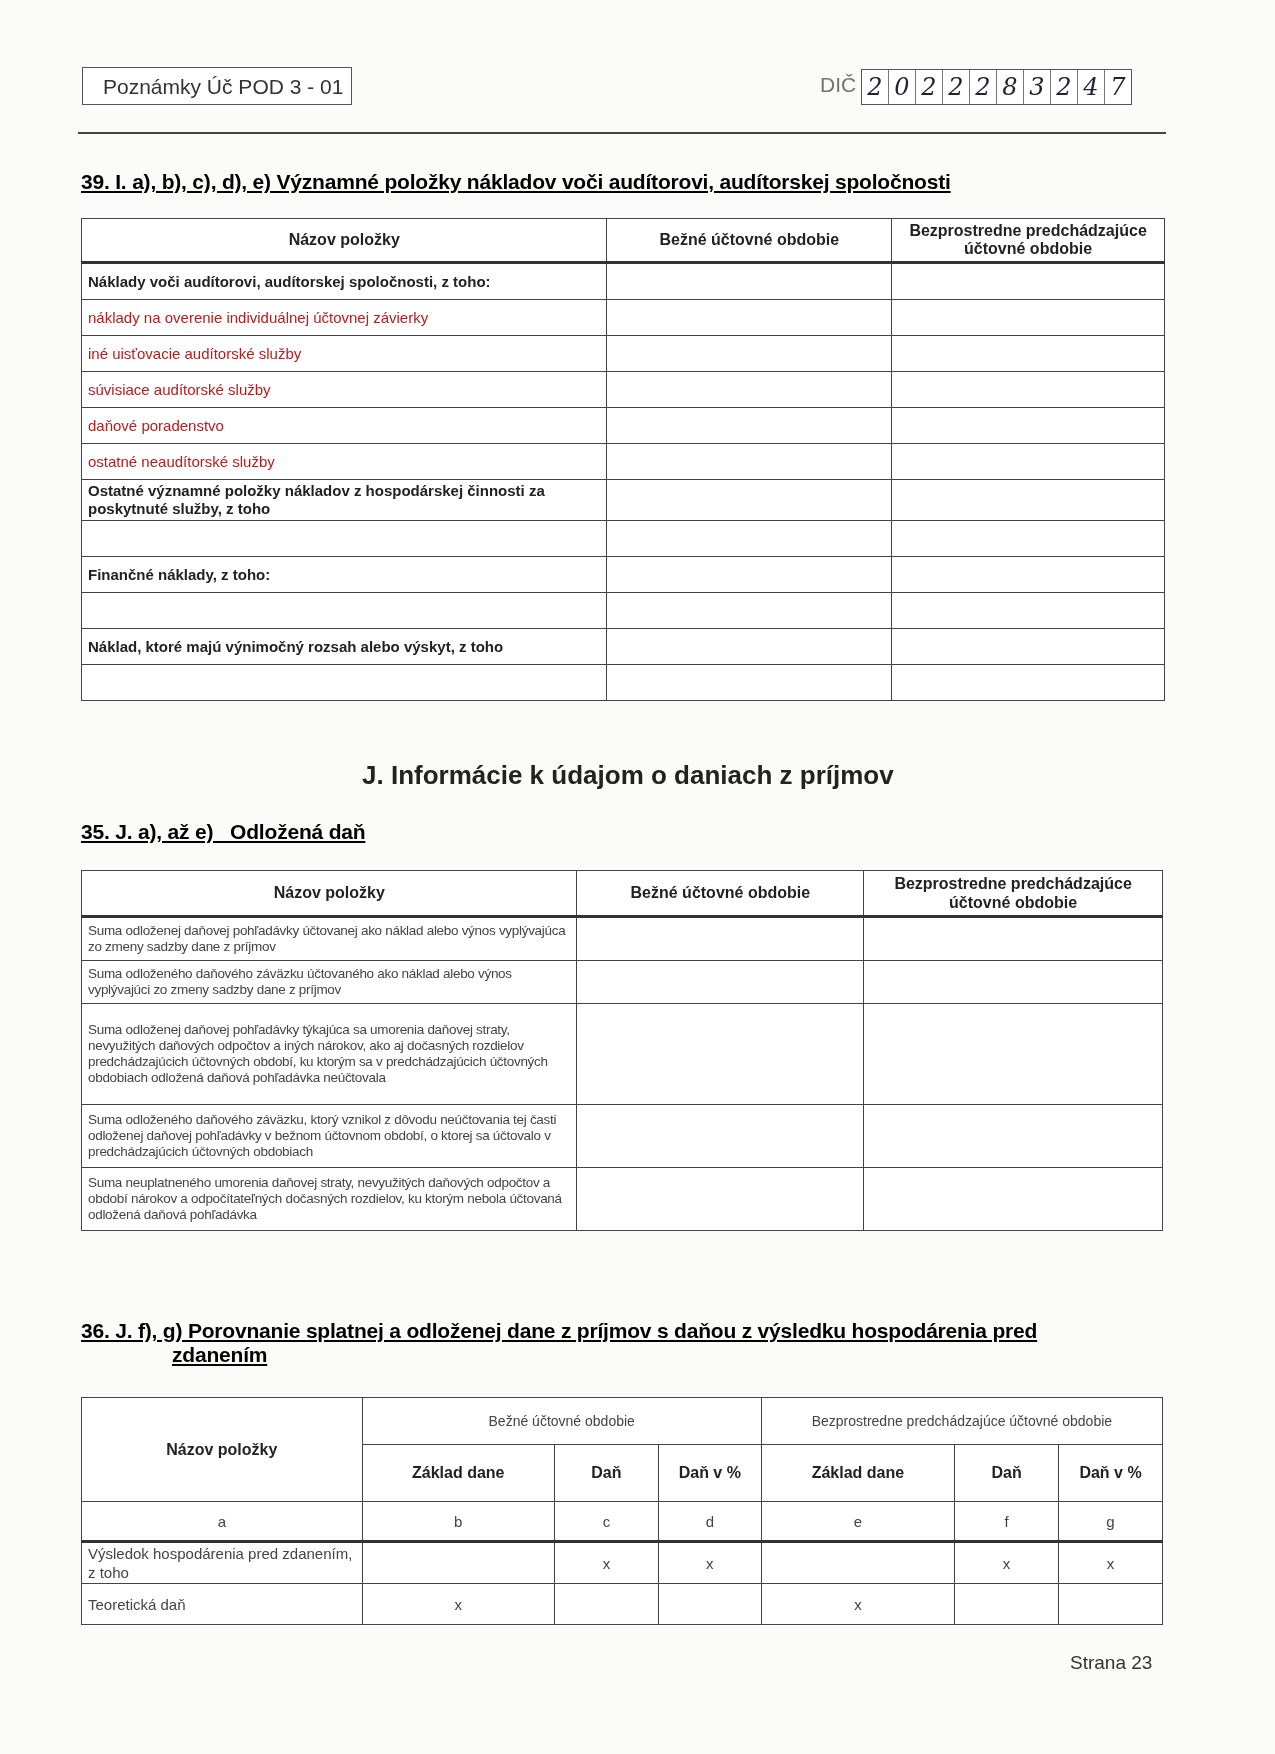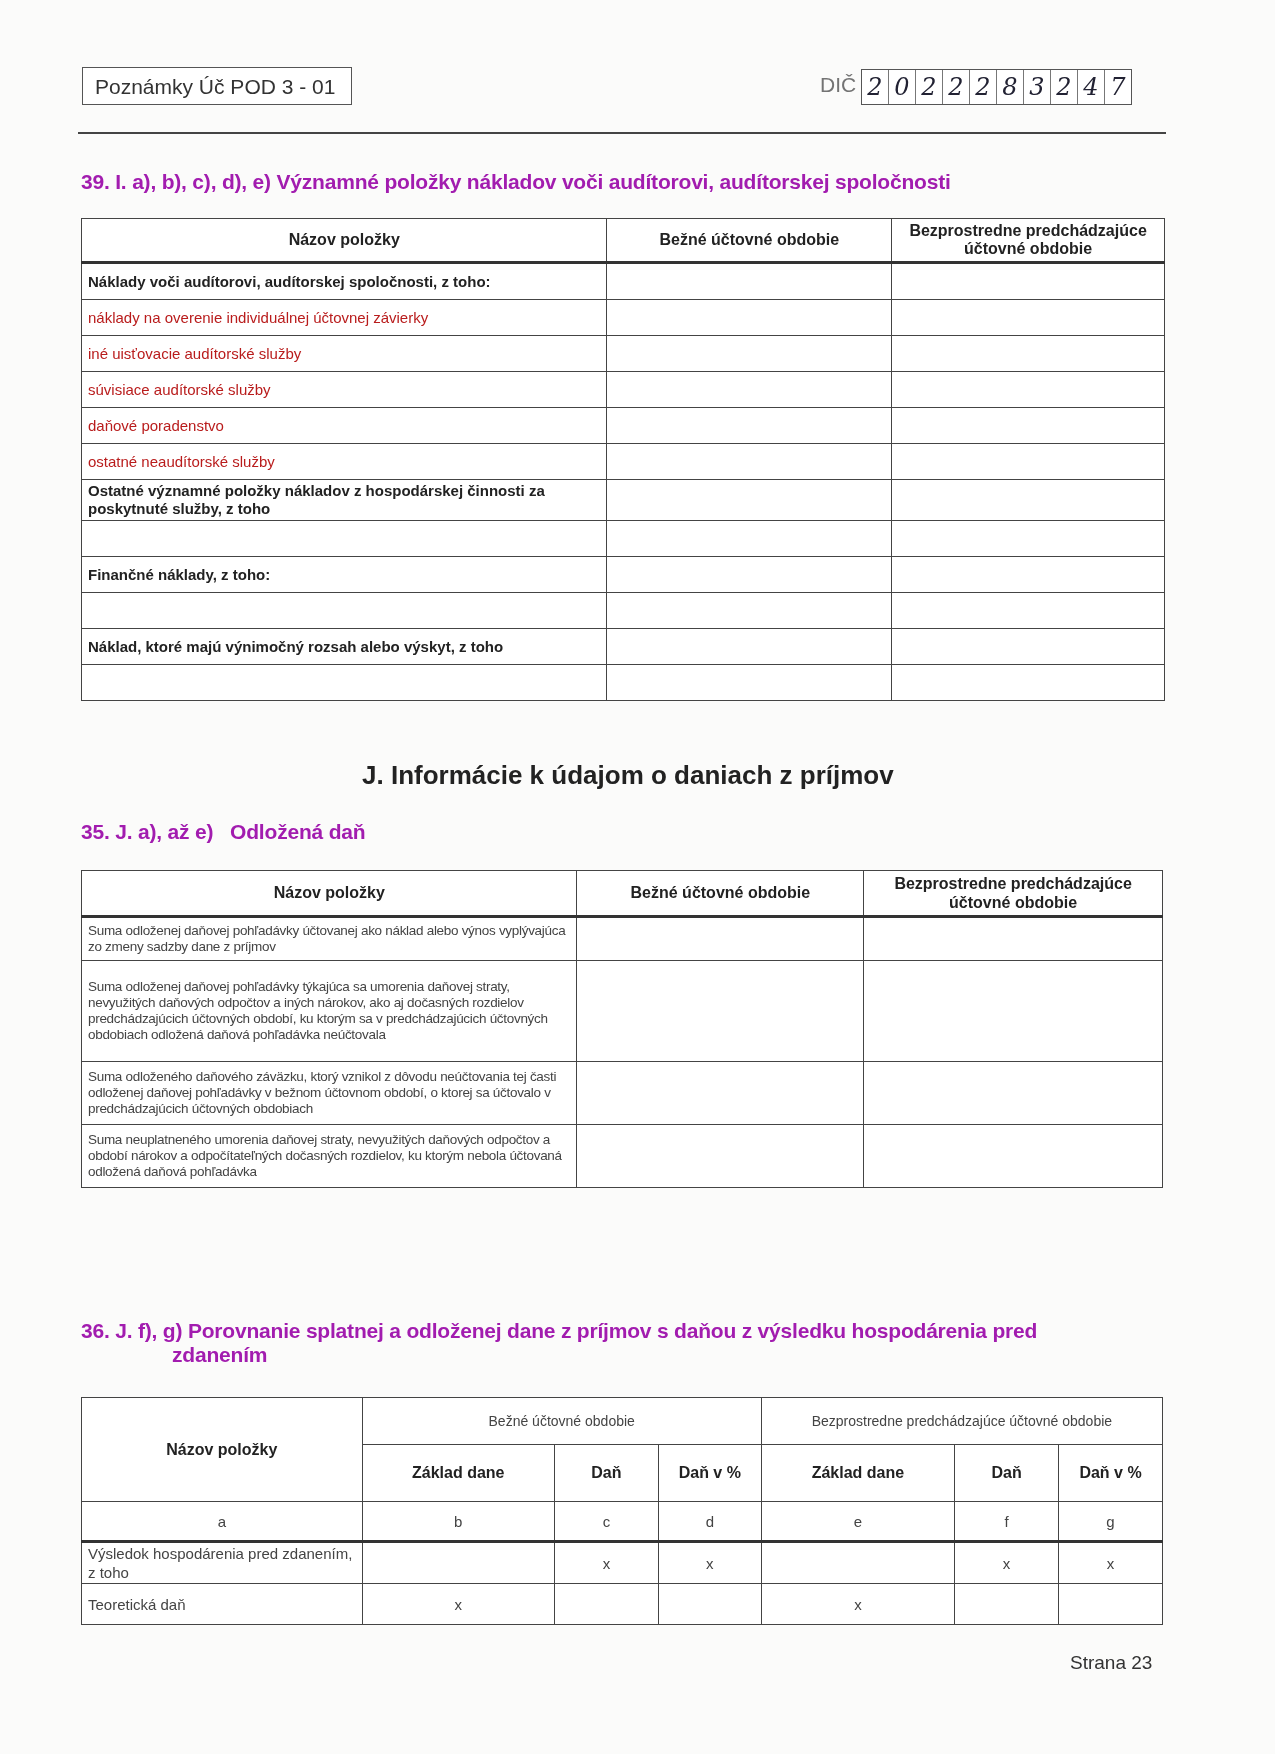--- a/index.html
+++ b/index.html
@@ -3,33 +3,33 @@
 <meta charset="utf-8">
 <style>
   html, body { margin:0; padding:0; }
   body {
     width:1275px; height:1754px; background:#fbfbfa; position:relative;
     font-family:"Liberation Sans", sans-serif; color:#222; overflow:hidden;
   }
   .abs { position:absolute; }
   .form-code {
     left:82px; top:67px; width:270px; height:38px; border:1px solid #555;
-    font-size:21px; line-height:38px; padding-left:12px; box-sizing:border-box;
+    font-size:21px; line-height:38px; padding-left:20px; box-sizing:border-box;
     color:#333; background:#fff;
   }
   .dic-label { left:820px; top:73px; font-size:21px; color:#737373; }
   .dic-boxes { left:861px; top:69px; display:flex; border:1px solid #555; background:#fff; }
   .dic-box {
     width:26px; height:34px; border-right:1px solid #777; font-size:24px;
     font-family:"DejaVu Serif", serif; font-style:italic; color:#223;
     text-align:center; line-height:34px;
   }
   .dic-box:last-child { border-right:none; }
   .hr { left:78px; top:132px; width:1088px; height:2px; background:#444; }
-  .h1 { font-weight:bold; font-size:21px; color:#a21caf; letter-spacing:-0.2px; }
+  .h1 { font-weight:bold; font-size:21px; color:#000000; letter-spacing:-0.2px;text-decoration:underline; }
   table { border-collapse:collapse; position:absolute; background:#fff; }
   td, th { border:1px solid #444; padding:0 6px; vertical-align:middle; }
   th { font-weight:bold; font-size:16px; text-align:center; color:#222; }
   .t1 { left:81px; top:218px; width:1084px; }
   .t1 td { height:35px; font-size:15px; color:#b91c1c; }
   .t1 td.b { font-weight:bold; color:#222; }
   .t1 thead th { height:42px; border-bottom:3px solid #333; }
   .t2 { left:81px; top:870px; width:1082px; }
   .t2 thead th { height:44px; border-bottom:3px solid #333; }
   .t2 td { font-size:13.5px; line-height:16px; color:#444; padding:2px 6px; letter-spacing:-0.3px; }
@@ -154,20 +154,25 @@
       <th style="line-height:19px">Bezprostredne predchádzajúce účtovné obdobie</th>
     </tr>
   </thead>
   <tbody>
     <tr>
         <td style="height:38px">Suma odloženej daňovej pohľadávky účtovanej ako náklad alebo výnos vyplývajúca zo zmeny sadzby dane z príjmov</td>
         <td></td>
         <td></td>
       </tr>
     <tr>
+        <td style="height:38px">Suma odloženého daňového záväzku účtovaného ako náklad alebo výnos vyplývajúci zo zmeny sadzby dane z príjmov</td>
+        <td></td>
+        <td></td>
+      </tr>
+    <tr>
         <td style="height:96px">Suma odloženej daňovej pohľadávky týkajúca sa umorenia daňovej straty, nevyužitých daňových odpočtov a iných nárokov, ako aj dočasných rozdielov predchádzajúcich účtovných období, ku ktorým sa v predchádzajúcich účtovných obdobiach odložená daňová pohľadávka neúčtovala</td>
         <td></td>
         <td></td>
       </tr>
     <tr>
         <td style="height:58px">Suma odloženého daňového záväzku, ktorý vznikol z dôvodu neúčtovania tej časti odloženej daňovej pohľadávky v bežnom účtovnom období, o ktorej sa účtovalo v predchádzajúcich účtovných obdobiach</td>
         <td></td>
         <td></td>
       </tr>
     <tr>

